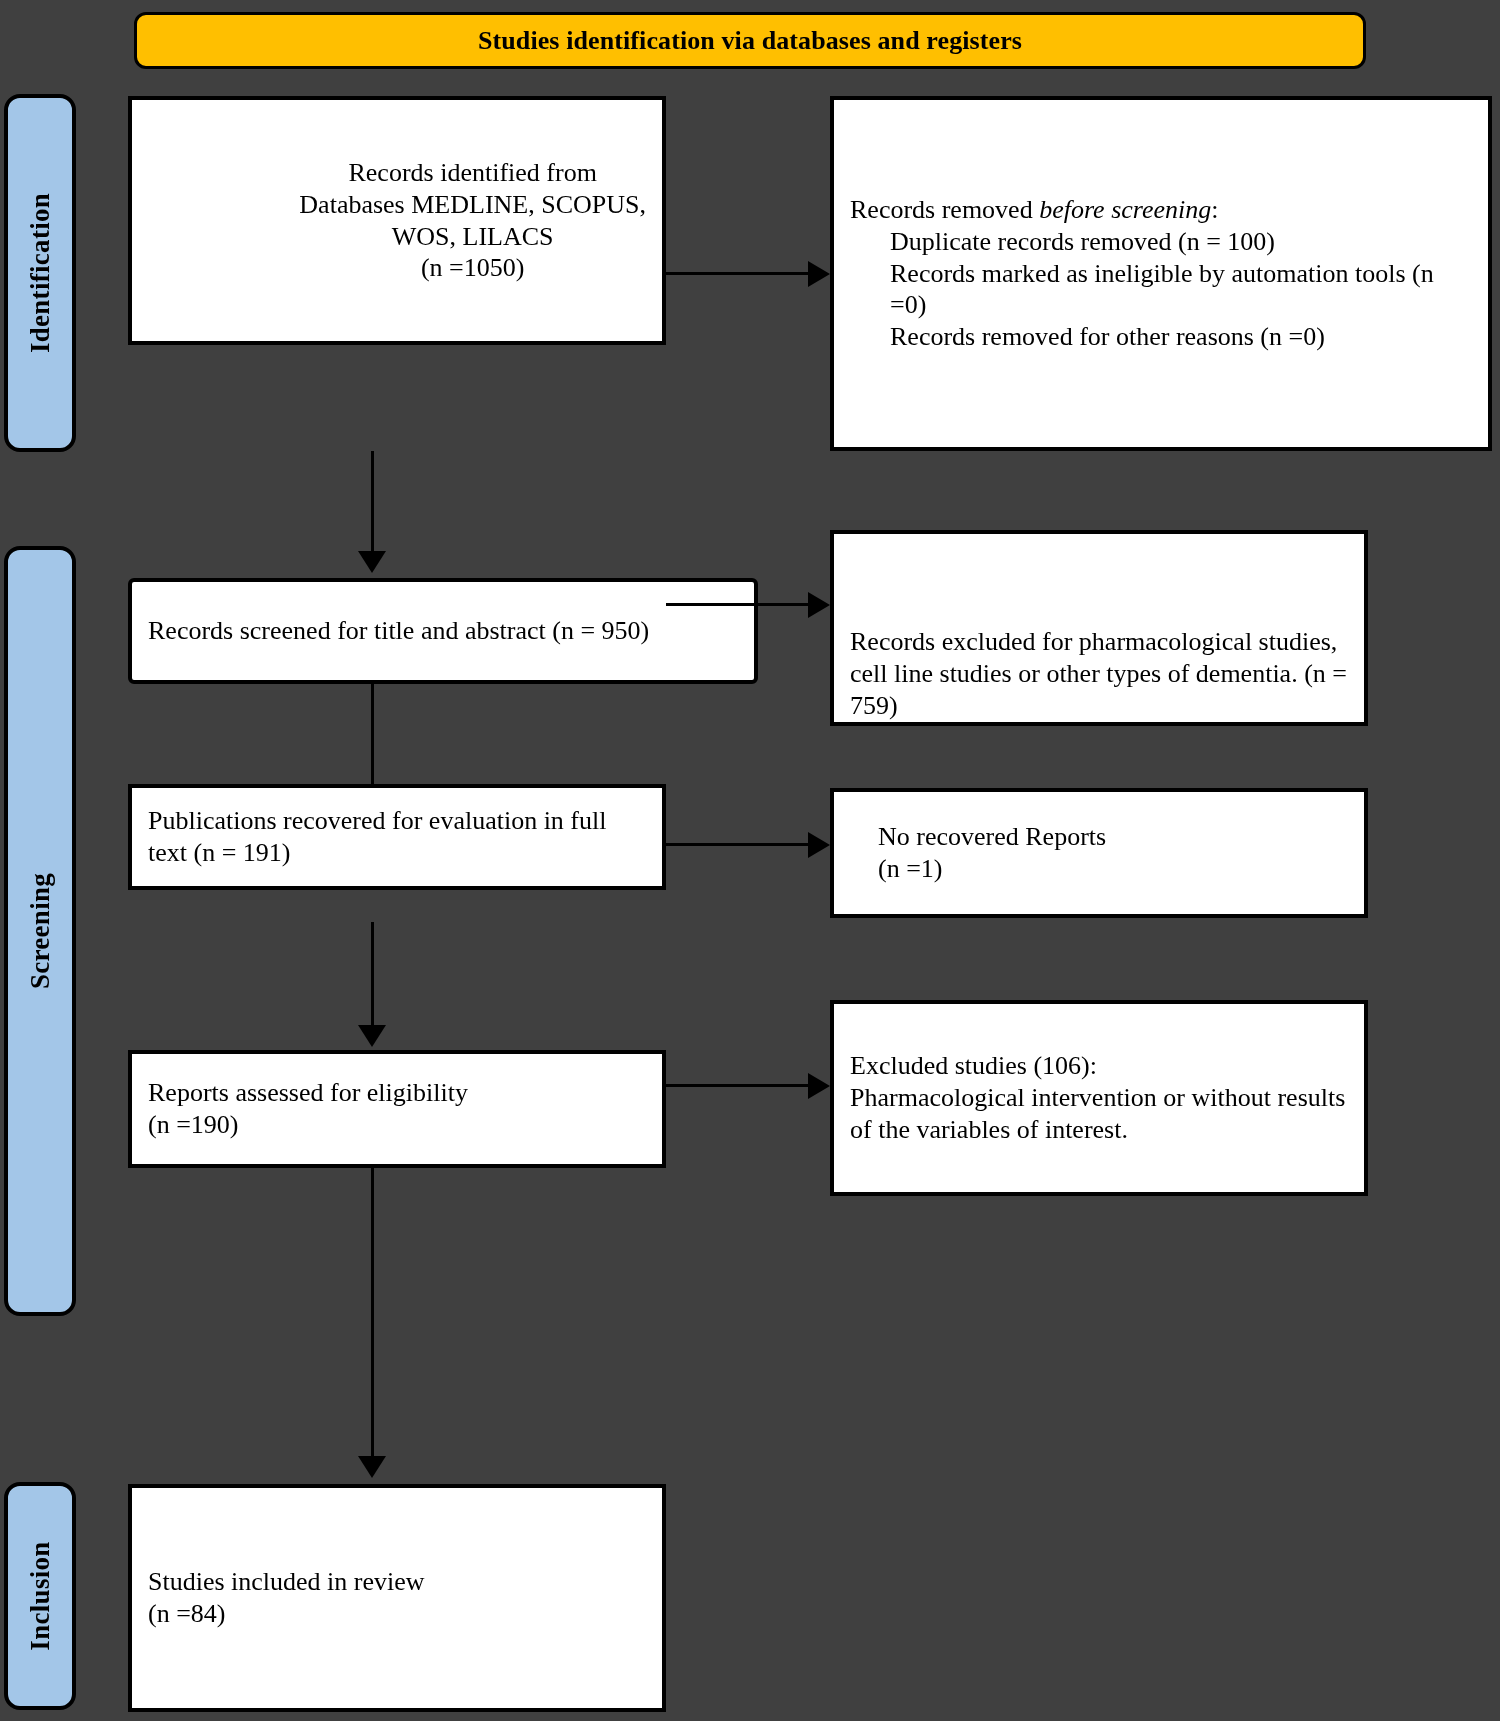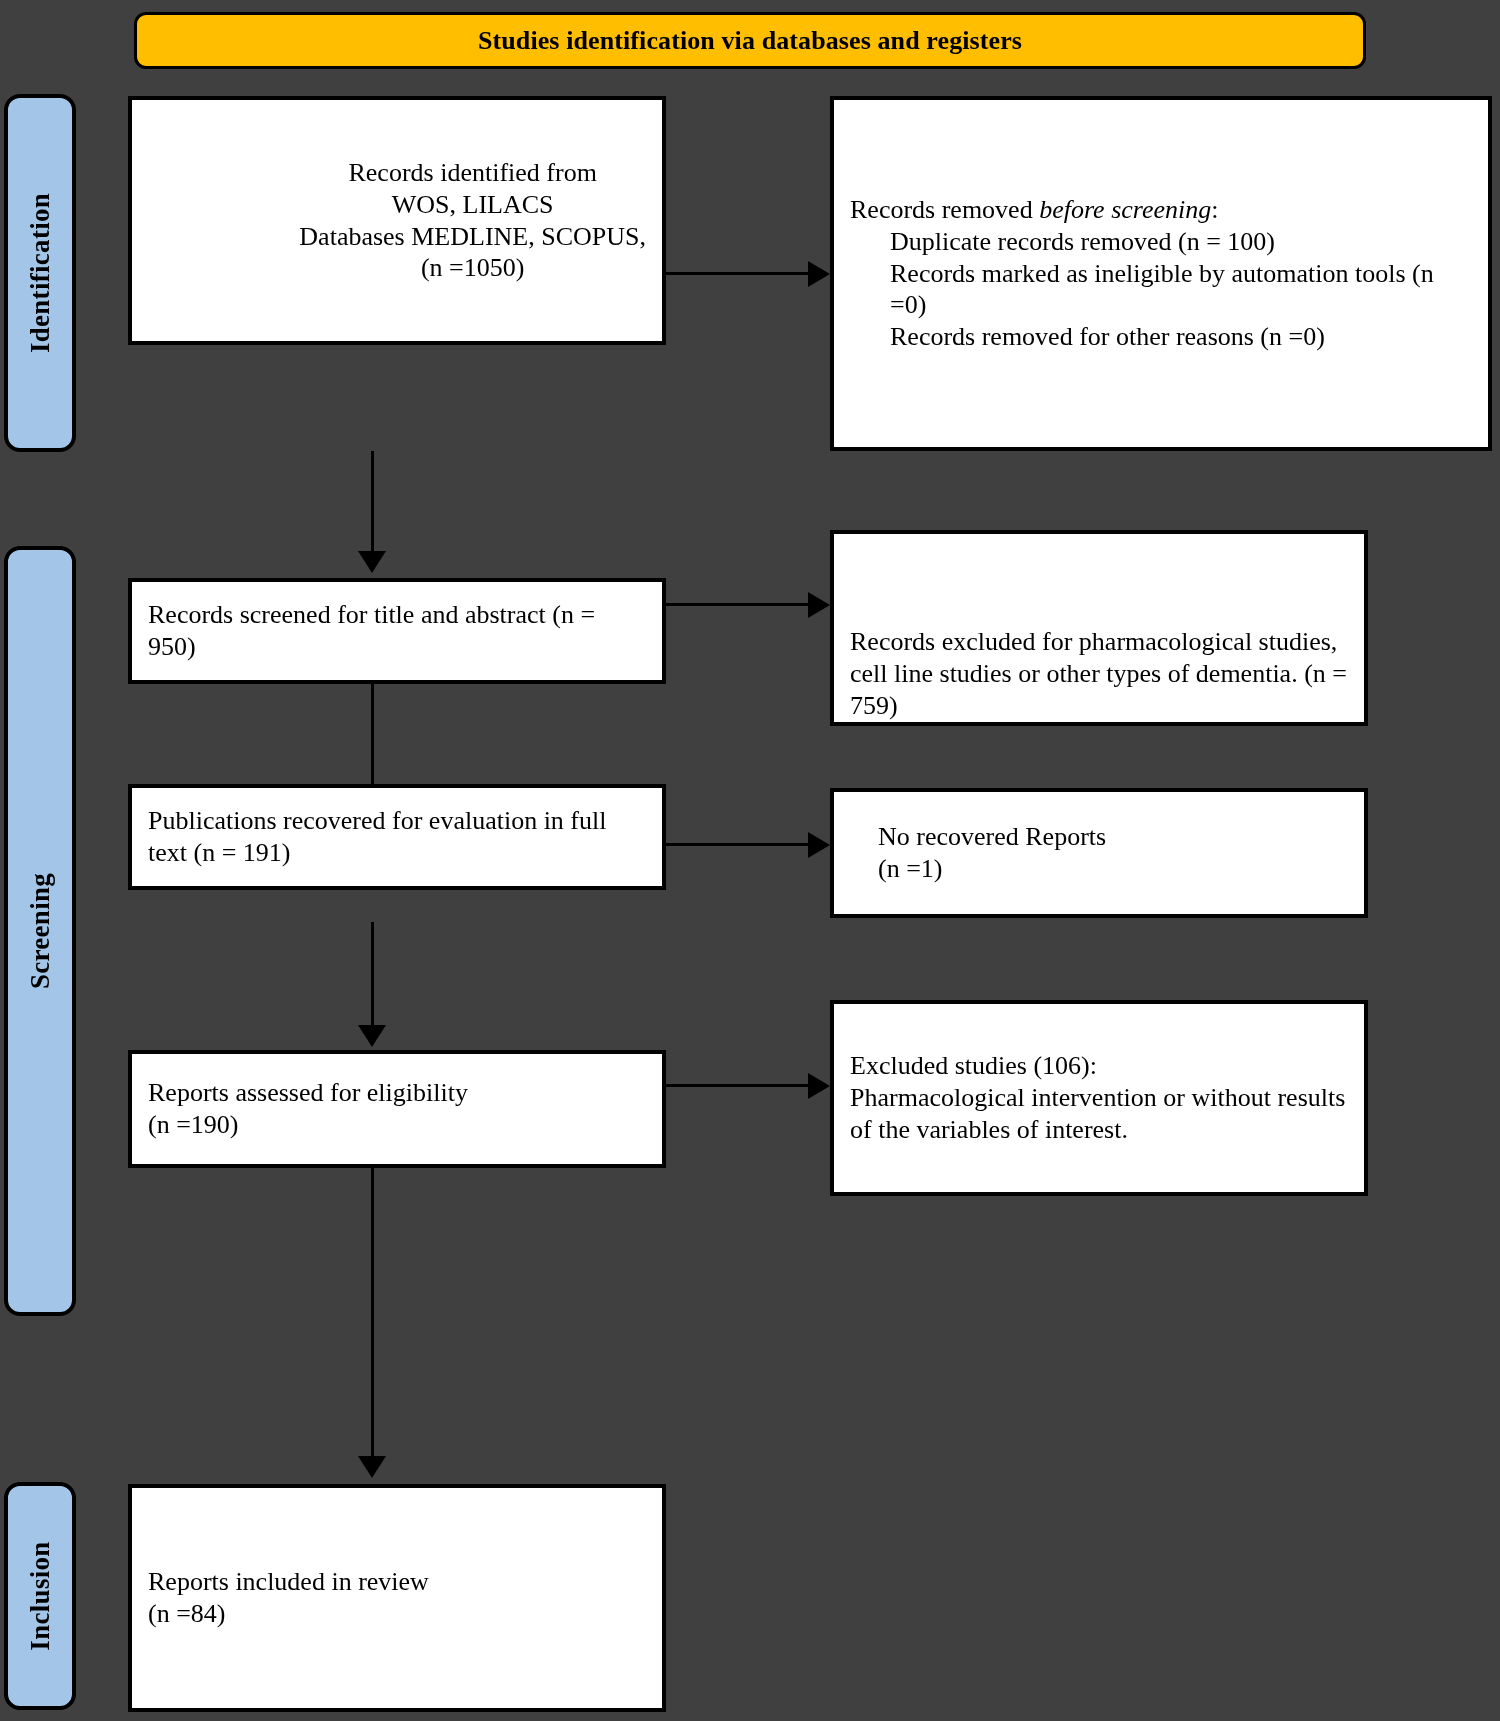--- a/index.html
+++ b/index.html
@@ -125,42 +125,42 @@
     <span class="stage-label">Screening</span>
   </div>
 
   <div class="stage" style="left:4px; top:1482px; width:72px; height:228px;">
     <span class="stage-label">Inclusion</span>
   </div>
 
   <div class="fbox center" style="left:128px; top:96px; width:538px; height:249px;align-items:flex-end;">
     <div class="inner">
       <div>Records identified from</div>
+      <div>Databases MEDLINE, SCOPUS,</div>
       <div>WOS, LILACS</div>
-      <div>Databases MEDLINE, SCOPUS,</div>
       <div>(n =1050)</div>
     </div>
   </div>
 
   <div class="hline" style="left:666px; top:272px; width:142px;"></div>
   <div class="arrow-right" style="left:808px; top:261px;"></div>
 
   <div class="fbox left" style="left:830px; top:96px; width:662px; height:355px;">
     <div class="inner">
       <div><span>Records removed </span><span class="ital">before screening</span><span>:</span></div>
       <span class="indent">Duplicate records removed (n = 100)</span>
       <span class="indent">Records marked as ineligible by automation tools (n =0)</span>
       <span class="indent">Records removed for other reasons (n =0)</span>
     </div>
   </div>
 
   <div class="vline" style="left:371px; top:451px; width:3px; height:100px;"></div>
   <div class="arrow-down" style="left:358px; top:551px;"></div>
 
-  <div class="fbox left" style="left:128px; top:578px; width:538px; height:106px;">
+  <div class="fbox left" style="left:128px; top:578px; width:630px; height:106px;border-radius:6px;">
     <div class="inner">
       <div>Records screened for title and abstract (n = 950)</div>
     </div>
   </div>
 
   <div class="hline" style="left:666px; top:603px; width:142px;"></div>
   <div class="arrow-right" style="left:808px; top:592px;"></div>
 
   <div class="fbox left" style="left:830px; top:530px; width:538px; height:196px;justify-content:flex-end;">
     <div class="inner">
@@ -205,18 +205,18 @@
       <div>Excluded studies (106):</div>
       <div>Pharmacological intervention or without results of the variables of interest.</div>
     </div>
   </div>
 
   <div class="vline" style="left:371px; top:1168px; width:3px; height:288px;"></div>
   <div class="arrow-down" style="left:358px; top:1456px;"></div>
 
   <div class="fbox left" style="left:128px; top:1484px; width:538px; height:228px;">
     <div class="inner">
-      <div>Reports included in review</div>
+      <div>Studies included in review</div>
       <div>(n =84)</div>
     </div>
   </div>
 
 </div>
 
 </body></html>

